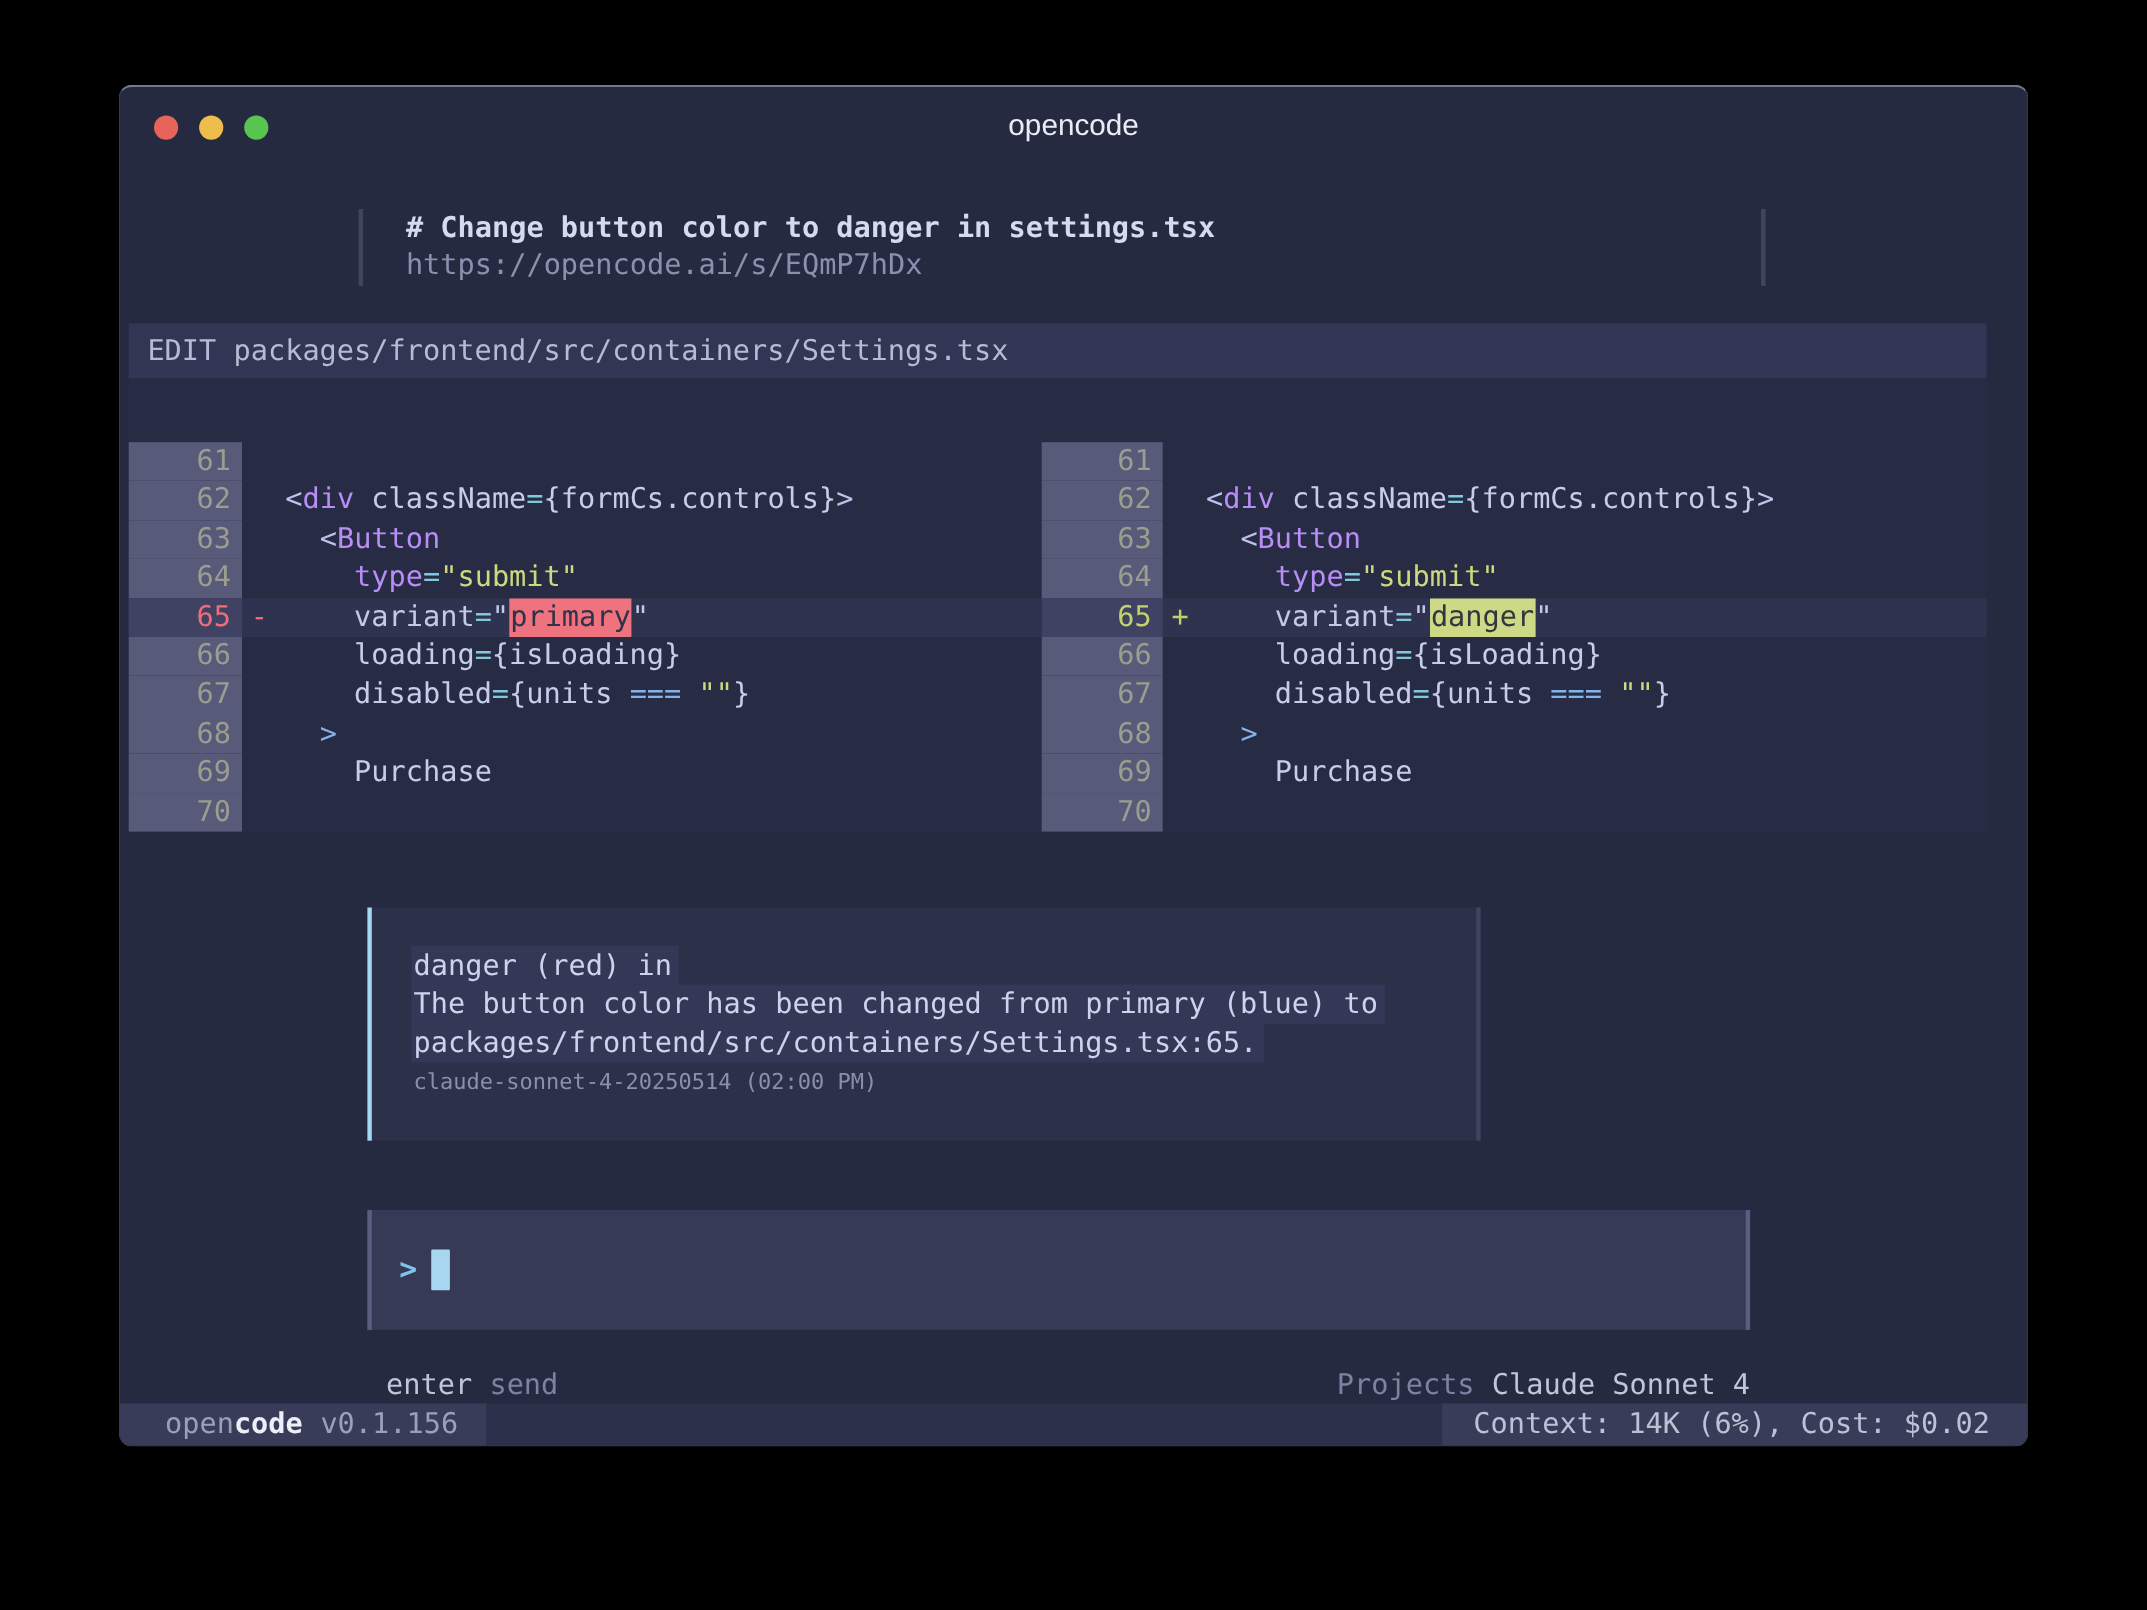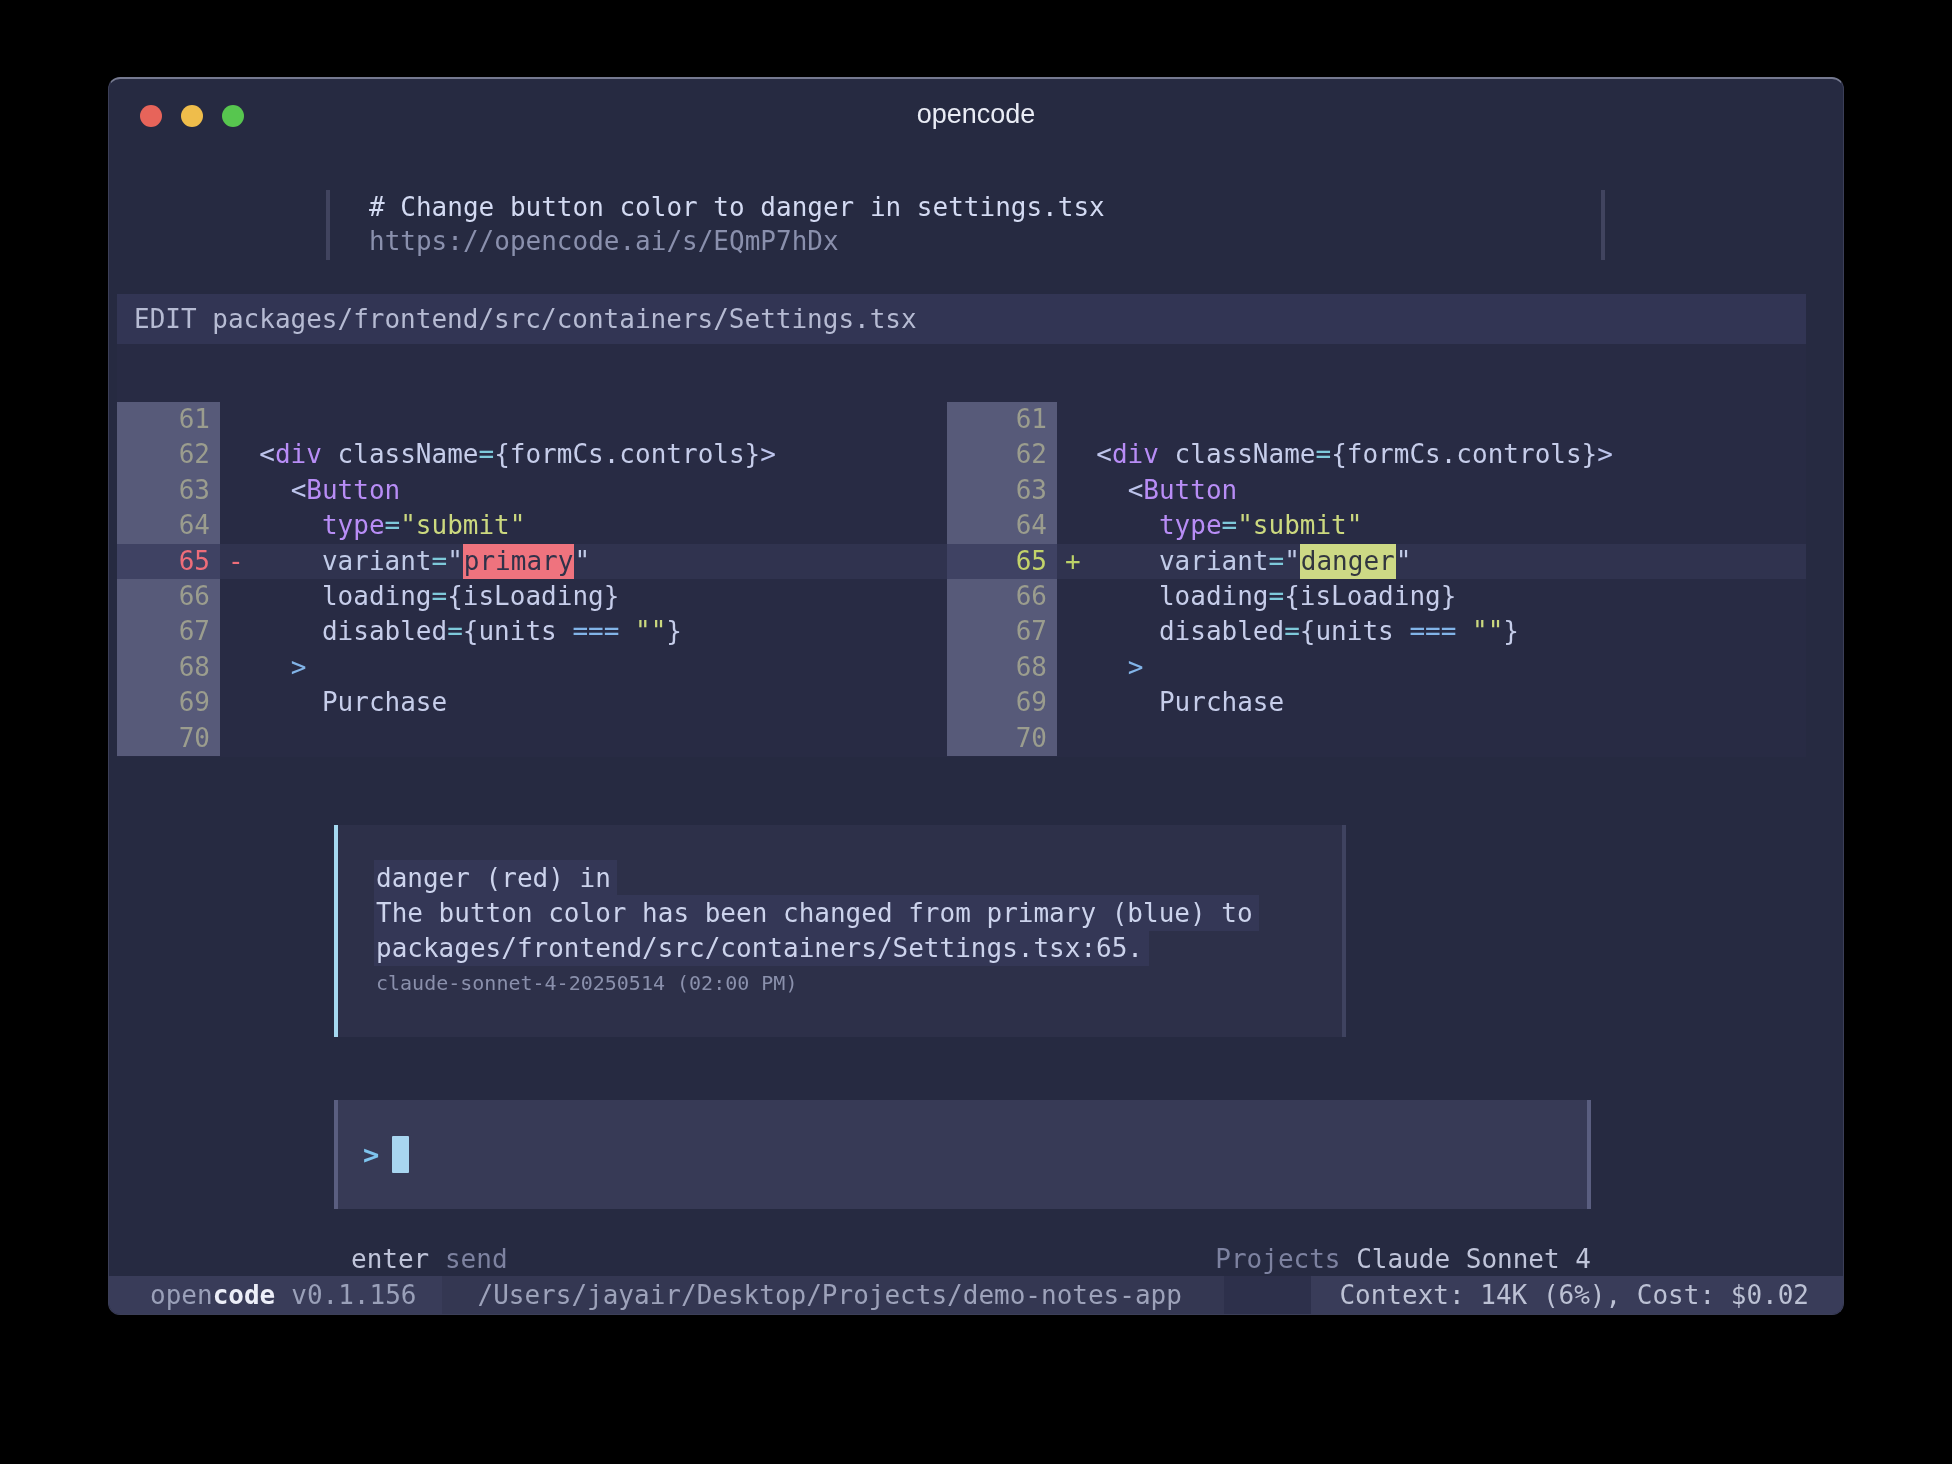--- a/index.html
+++ b/index.html
@@ -24,21 +24,21 @@
     font-family:"Liberation Sans", sans-serif;font-weight:normal;
     font-size:27px;color:#e9ecf5;
   }
   
   #user-msg{position:absolute;left:217px;top:111px;width:1279px;height:70px;}
   #user-msg .bar{position:absolute;top:0;width:4px;height:70px;background:#41445f;}
   #user-msg .bar-left{left:0;}
   #user-msg .bar-right{right:0;}
   #msg-title{
     position:absolute;left:43px;top:0;white-space:pre;
-    font-size:26px;font-weight:normal;color:#d3daf2;line-height:34px;
+    font-size:26px;font-weight:bold;color:#d3daf2;line-height:34px;
   }
   #msg-link{
     position:absolute;left:43px;top:34px;white-space:pre;
     font-size:26px;color:#8a90ad;line-height:34px;
   }
   
   #edit-panel{position:absolute;left:8px;top:215px;width:1689px;height:463px;background:#282b44;}
   #edit-header{
     position:absolute;left:0;top:0;width:100%;height:50px;background:#323554;
     display:flex;align-items:center;box-sizing:border-box;padding-left:17px;
@@ -233,18 +233,17 @@
     <span id="cursor"></span>
   </div>
 
   <div id="hints">
     <span><span class="hint-bright">enter</span><span class="hint-dim"> </span><span class="hint-dim">send</span></span>
     <span><span class="hint-dim">Projects</span><span class="hint-bright"> </span><span class="hint-bright">Claude Sonnet 4</span></span>
   </div>
 
   <div id="statusbar">
     <span id="sb-app"><span class="app-open">open</span><span class="app-code">code</span><span class="app-version">v0.1.156</span></span>
-    <span id="sb-path">/Users/jayair/Desktop/Projects/demo-notes-app</span>
     <span id="sb-spacer"></span>
     <span id="sb-context">Context: 14K (6%), Cost: $0.02</span>
   </div>
 
 </div>
 
 </body></html>

